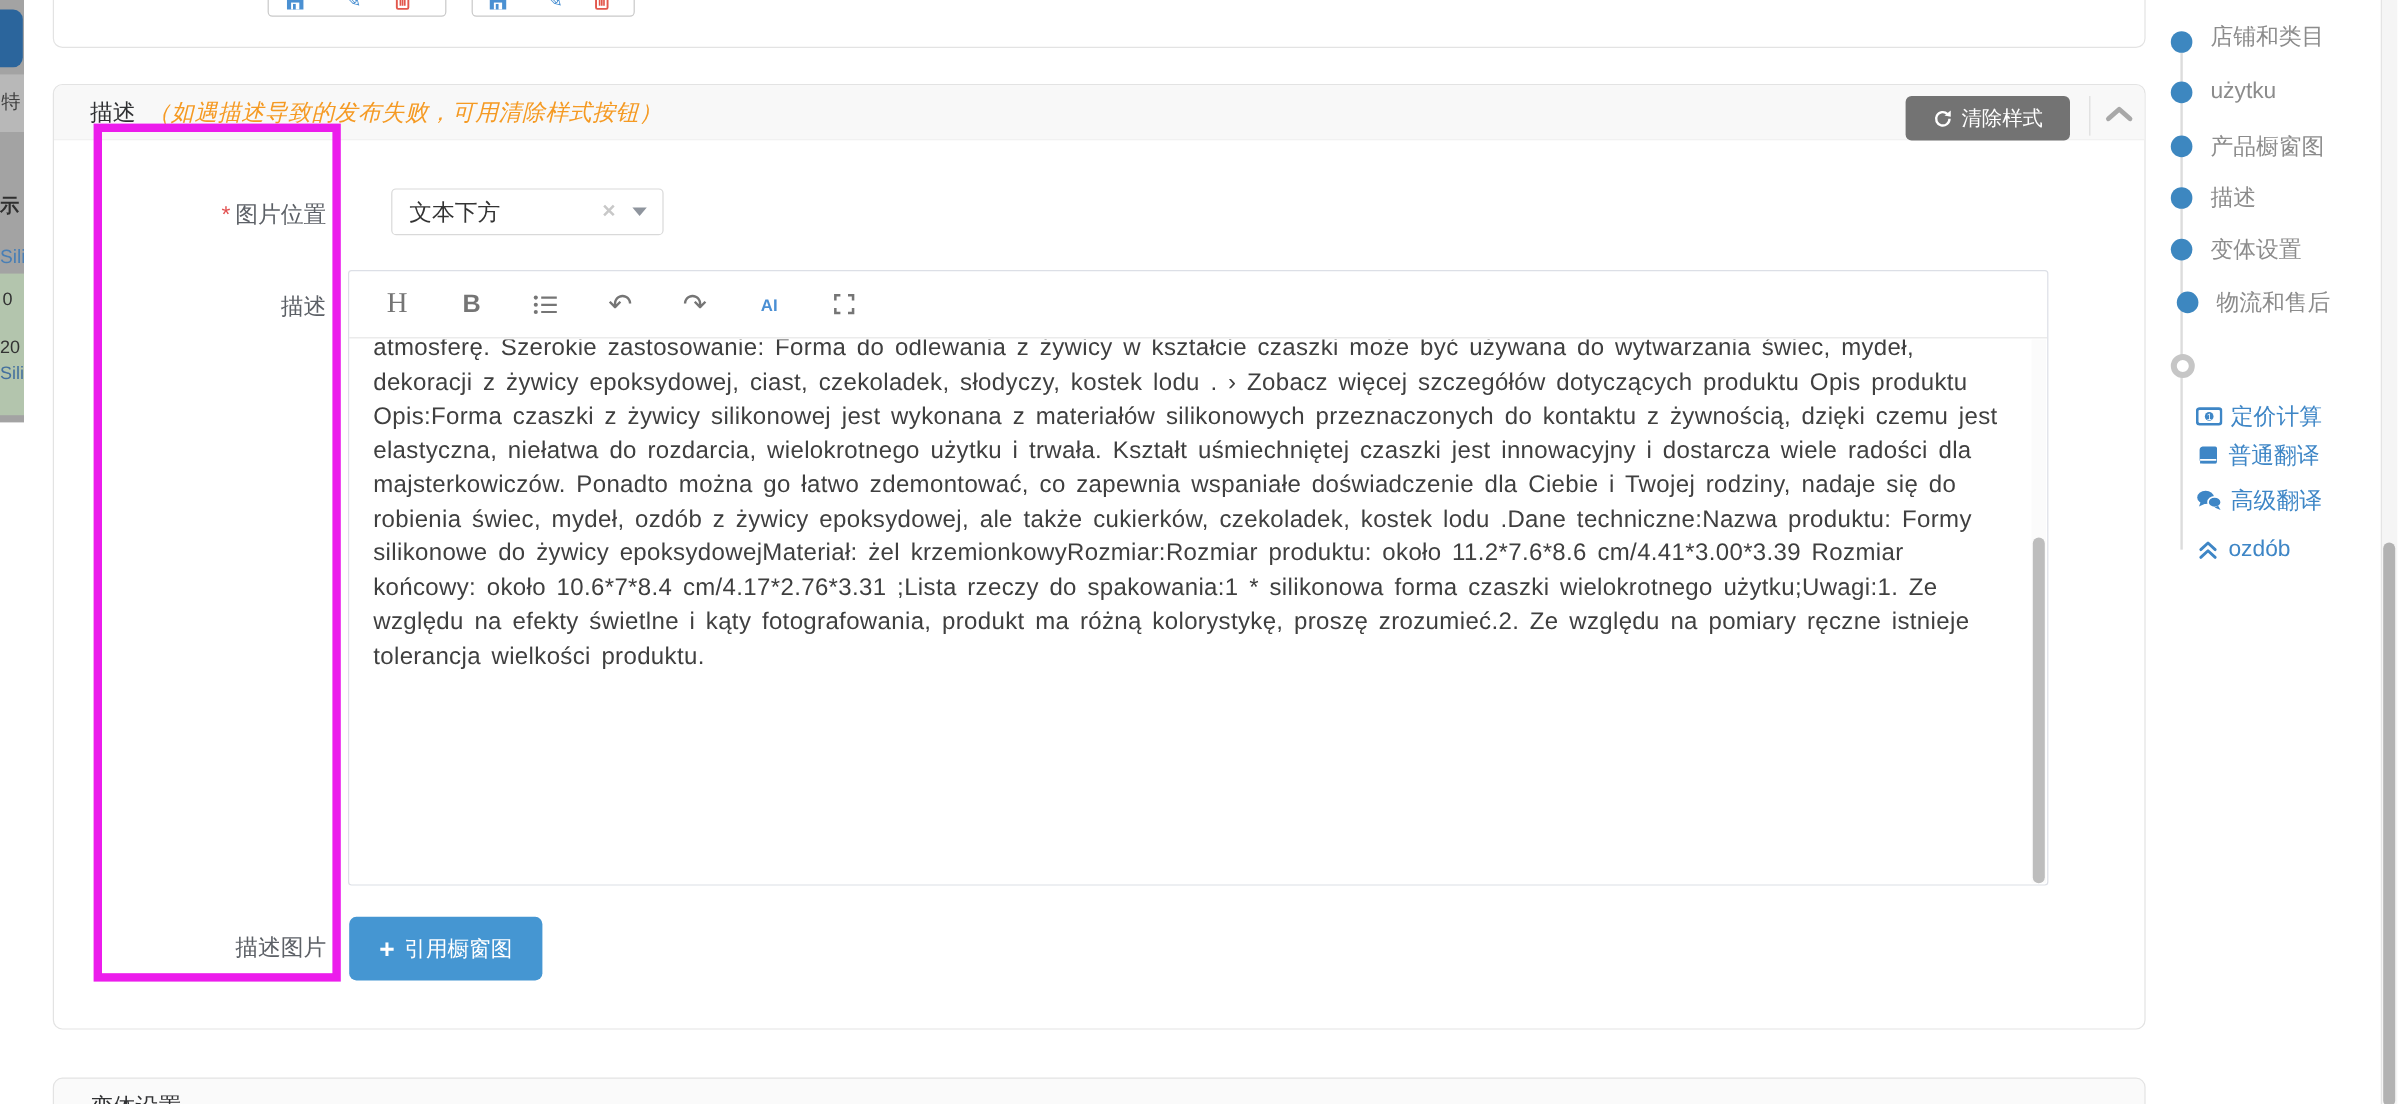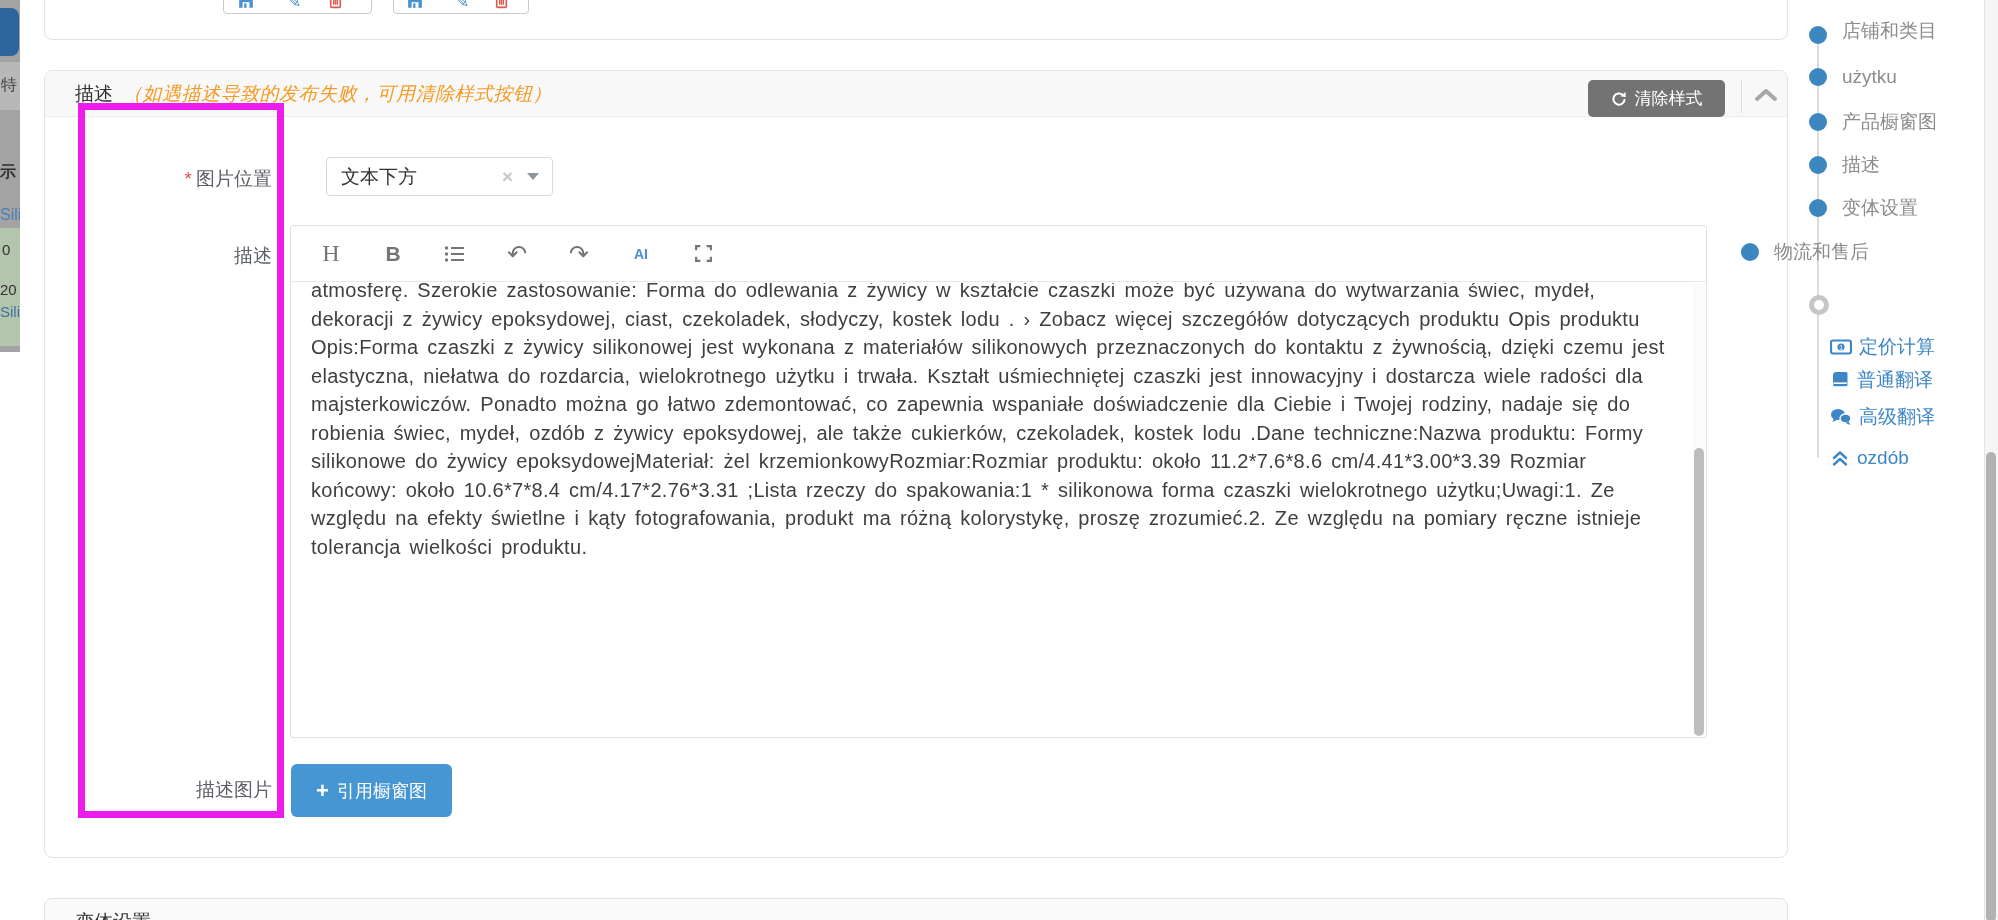--- a/index.html
+++ b/index.html
@@ -191,21 +191,21 @@
   <span class="steplbl">产品橱窗图</span>
 </div>
 <div class="step" style="left:1809px;top:152px;">
   <span class="dot"></span>
   <span class="steplbl">描述</span>
 </div>
 <div class="step" style="left:1809px;top:195px;">
   <span class="dot"></span>
   <span class="steplbl">变体设置</span>
 </div>
-<div class="step" style="left:1741px;top:239px;">
+<div class="step" style="left:1814px;top:239px;">
   <span class="dot"></span>
   <span class="steplbl">物流和售后</span>
 </div>
 <div class="step" style="left:1809px;top:295px;">
   <span class="ring"></span>
 </div>
 
 <div class="qlink" style="left:1830px;top:334px;">
   <span style="display:flex;">
     <svg width="22" height="16" viewBox="0 0 22 16">

